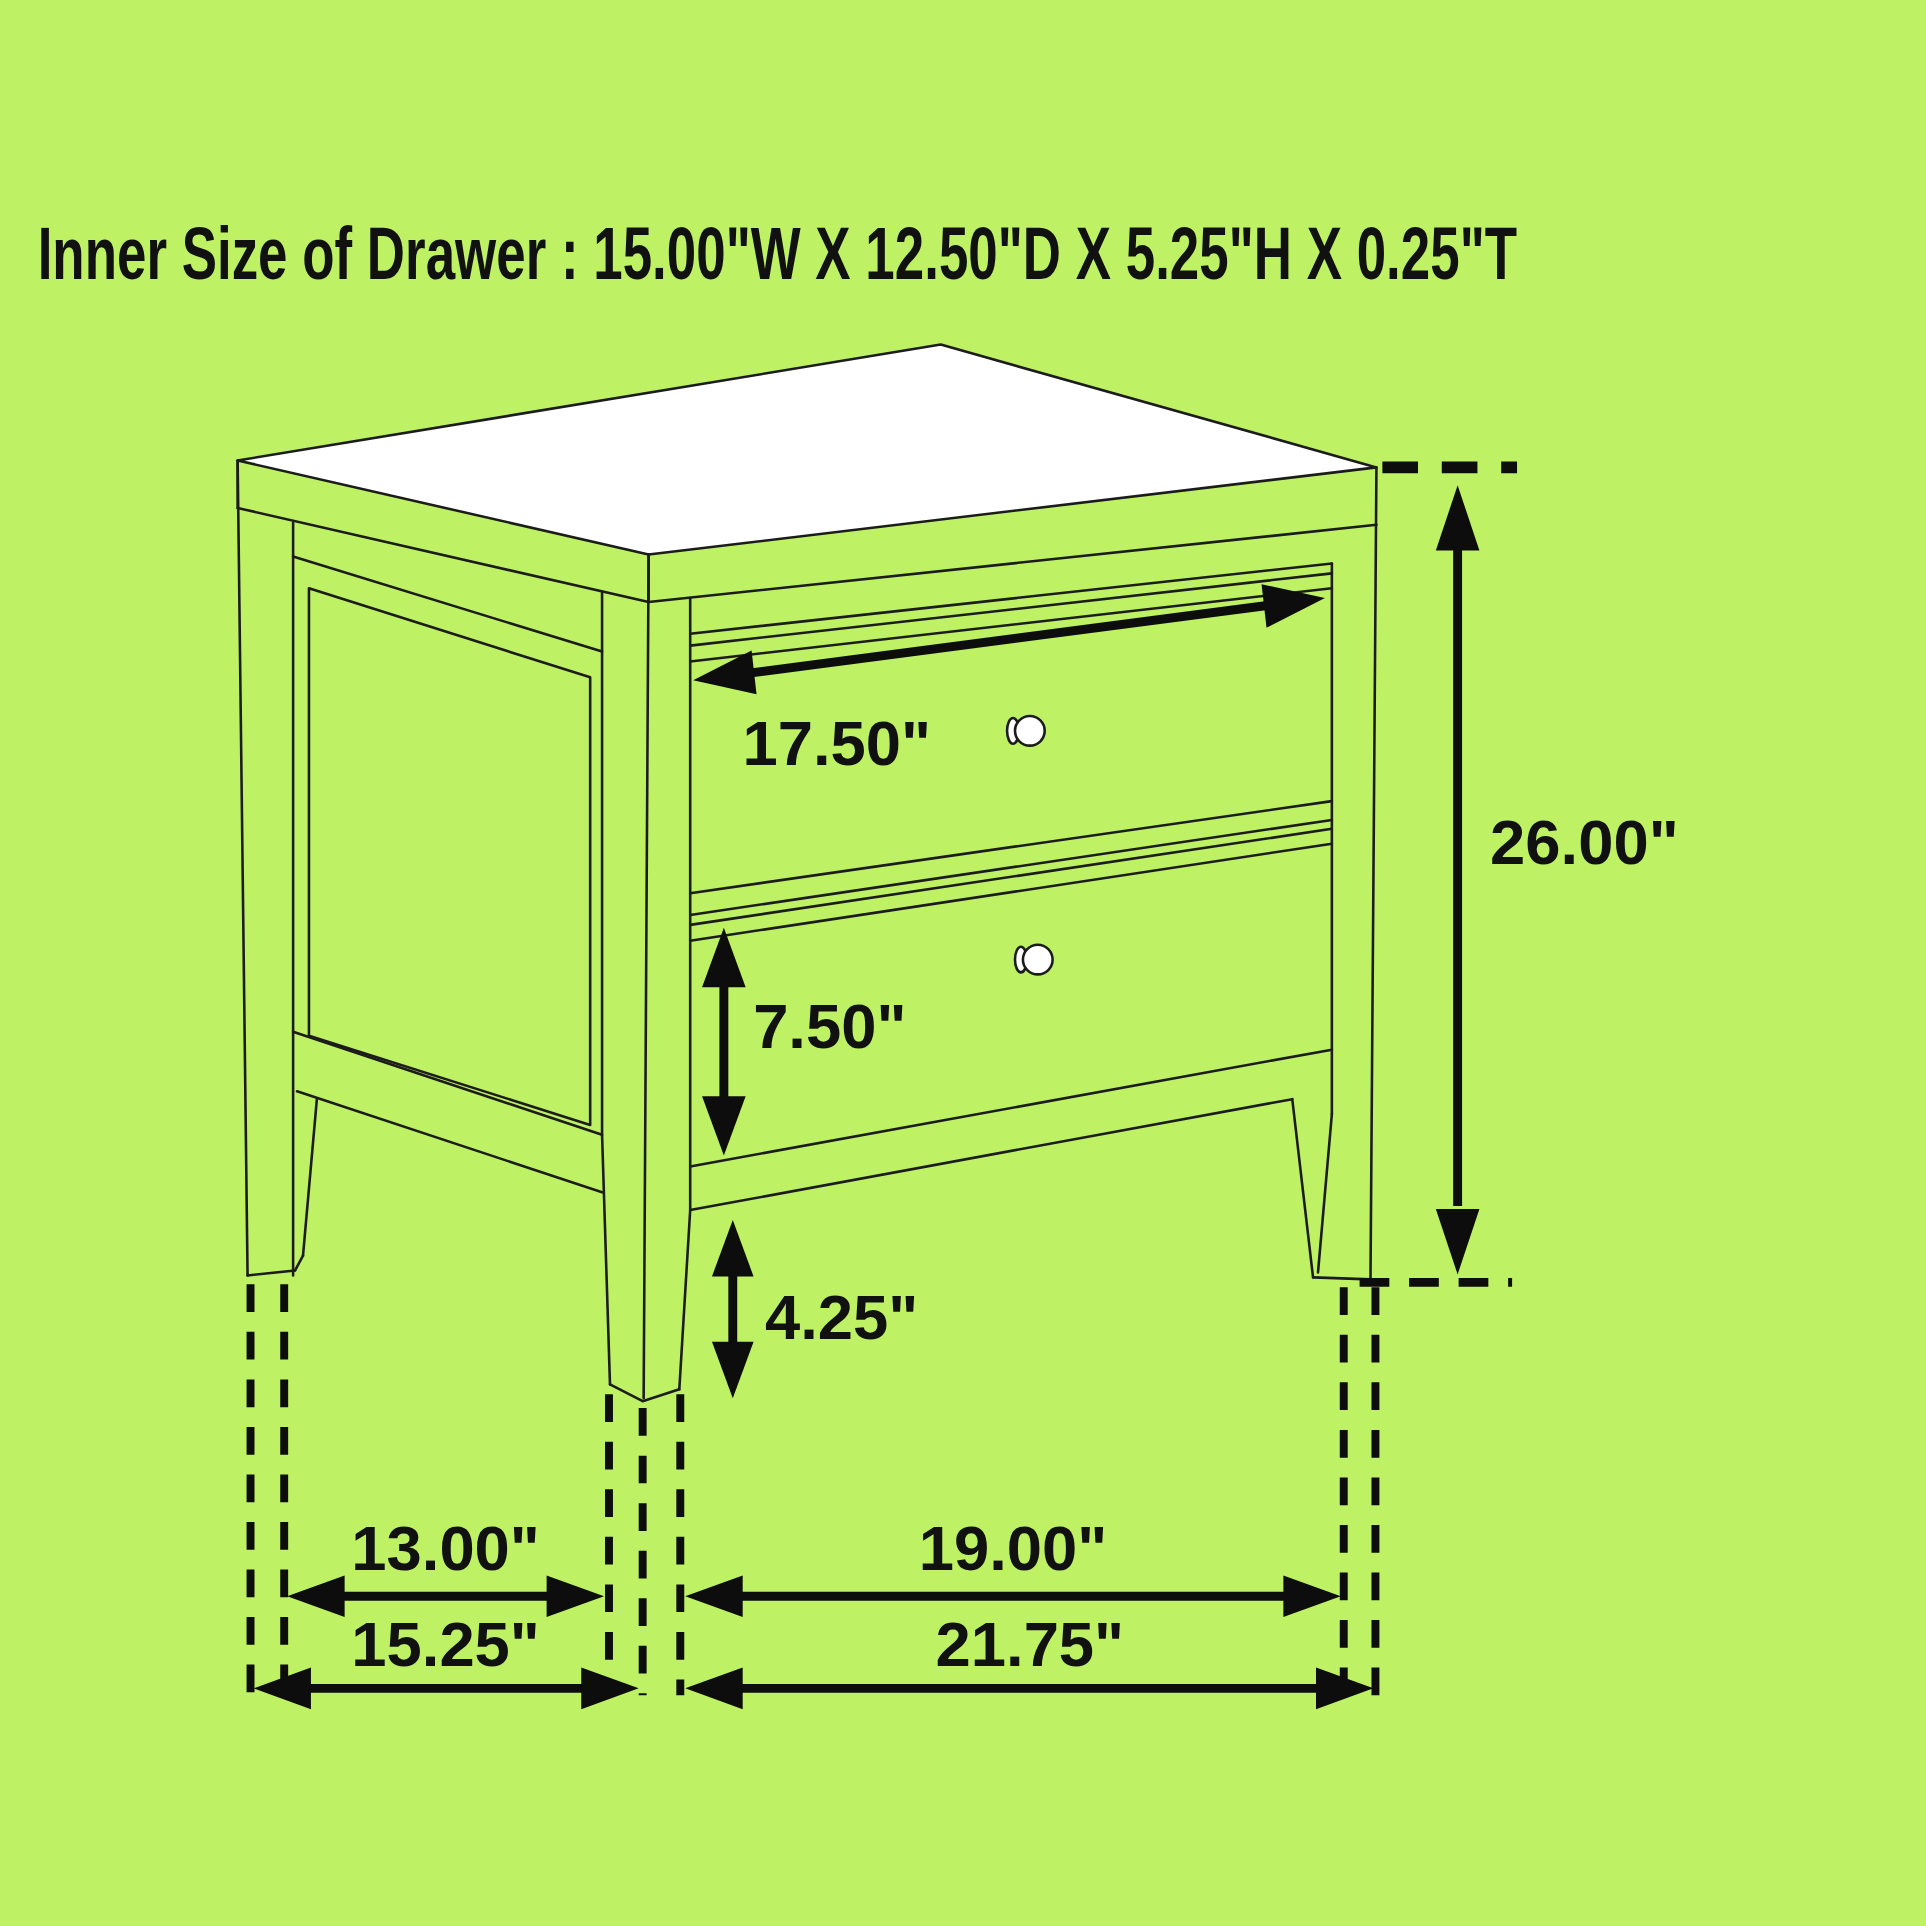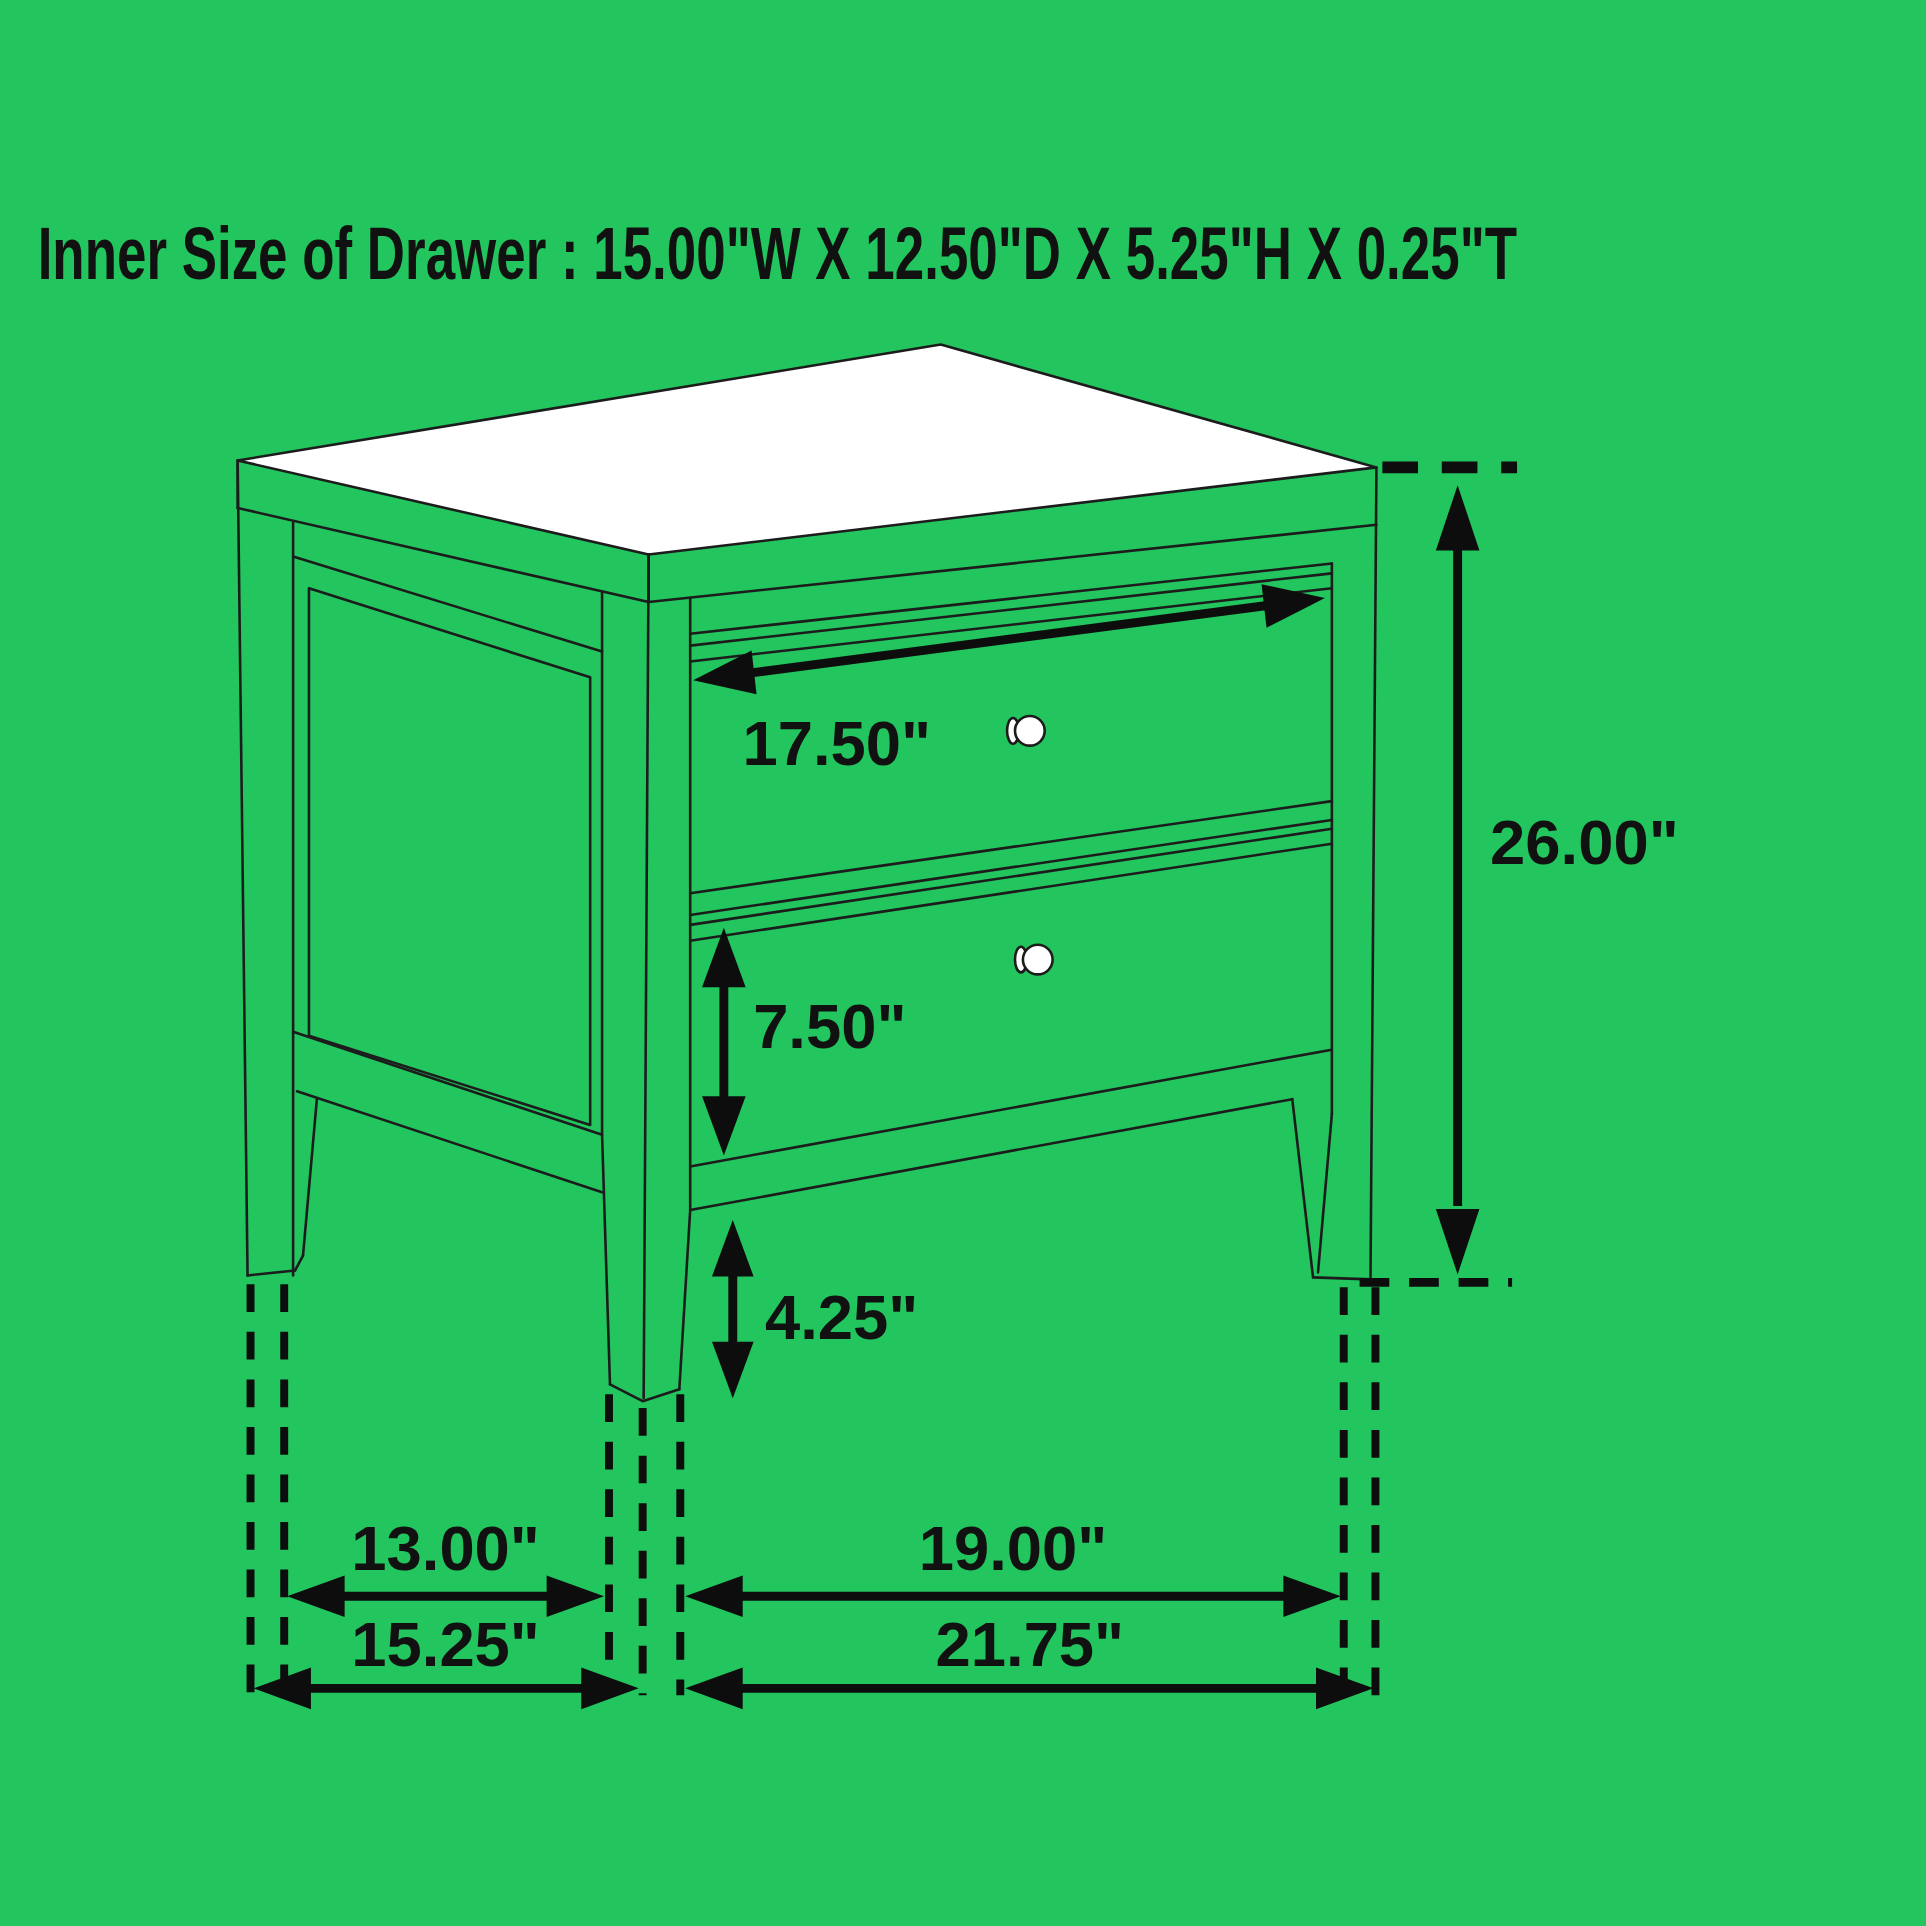--- a/index.html
+++ b/index.html
@@ -1,16 +1,16 @@
 <!DOCTYPE html>
 <html><head>
 <meta charset="utf-8">
 <style>
   html,body{margin:0;padding:0;background:#ffffff;}
-  .stage{position:relative;width:1927px;height:1927px;background:#22c55e;overflow:hidden;}
+  .stage{position:relative;width:1927px;height:1927px;background:#bef264;overflow:hidden;}
   svg{display:block;}
   .furn{stroke:#1c1c1c;stroke-width:2.6;fill:none;stroke-linecap:round;stroke-linejoin:round;}
   .furn-fill{stroke:#1c1c1c;stroke-width:2.6;fill:#ffffff;stroke-linejoin:round;}
   .dim{stroke:#0d0d0d;stroke-width:9;fill:none;}
   .dimhead{fill:#0d0d0d;stroke:none;}
   .dash-v{stroke:#0d0d0d;stroke-width:8;fill:none;stroke-dasharray:28 20;}
   .dash-h{stroke:#0d0d0d;stroke-width:9;fill:none;stroke-dasharray:30 20;}
   .dash-top{stroke:#0d0d0d;stroke-width:12;fill:none;stroke-dasharray:36 24;}
   .lbl{font-family:"Liberation Sans",sans-serif;font-weight:bold;font-size:64px;fill:#111111;}
   .ttl{font-family:"Liberation Sans",sans-serif;font-weight:bold;font-size:74px;fill:#111111;}

